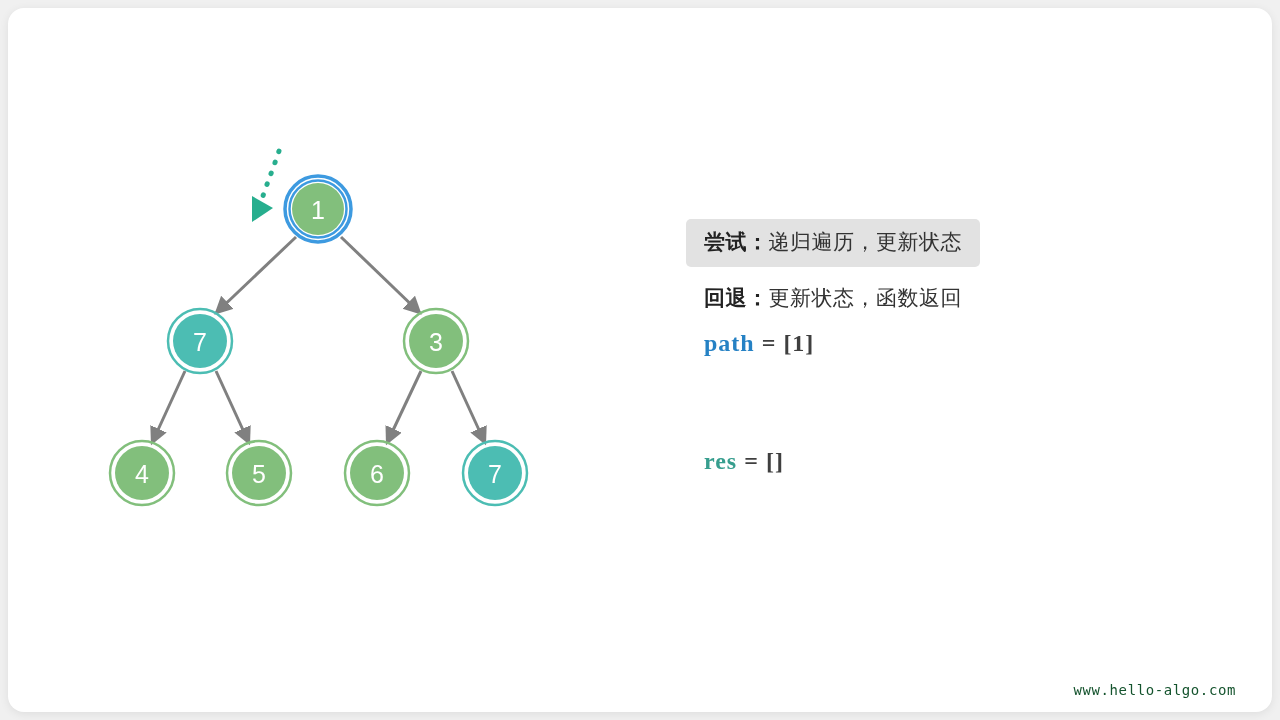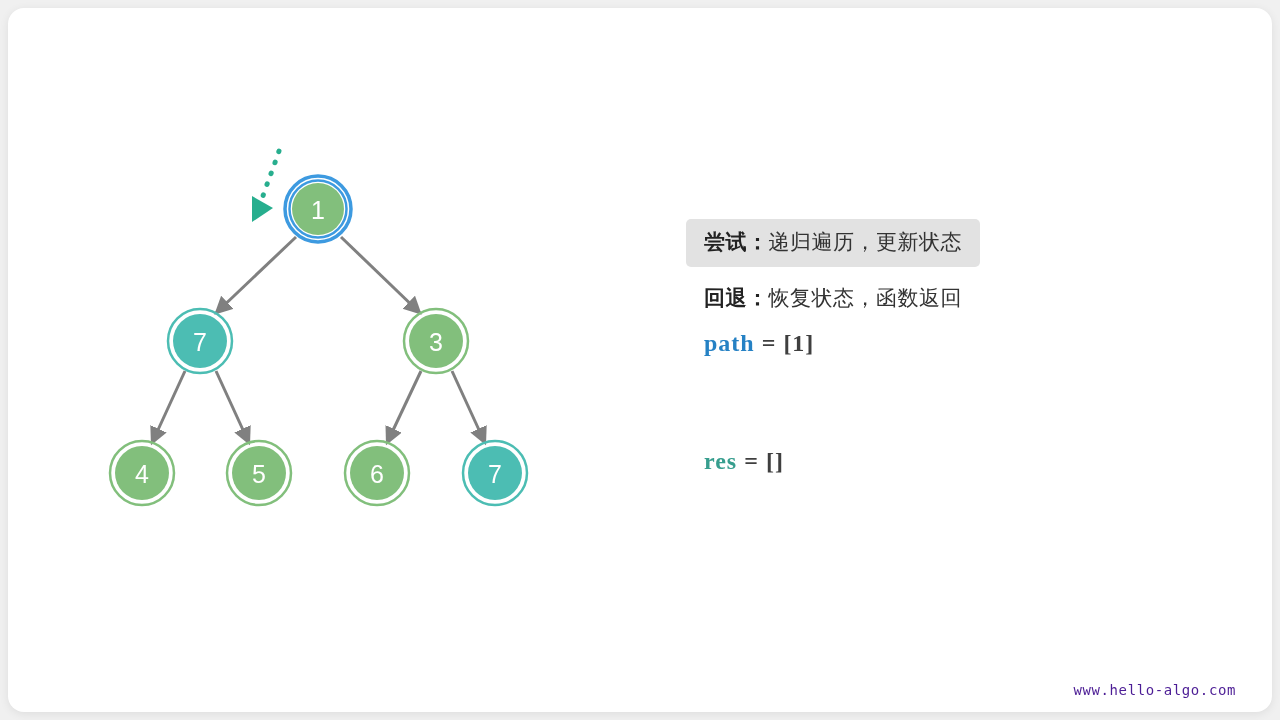--- a/index.html
+++ b/index.html
@@ -94,21 +94,21 @@
   .var-res  { color: #379e8e; text-align: right; }
   .op       { color: #3f3f3f; font-weight: bold; }
   .val      { color: #3f3f3f; font-weight: bold; }
 
   #watermark {
     position: absolute;
     right: 44px;
     bottom: 22px;
     font-family: "DejaVu Sans Mono", monospace;
     font-size: 14px;
-    color: #4c1d95;
+    color: #14532d;
     letter-spacing: 0.6px;
   }
 </style>
 </head>
 <body>
 
 <div id="stage">
 
   <div id="card"></div>
 
@@ -182,21 +182,21 @@
     </g>
   </svg>
 
   <div id="panel">
 
     <div class="line cn-line" id="try-line">
       <span class="kw">尝试：</span><span>递归遍历，更新状态</span>
     </div>
 
     <div class="line cn-line" id="back-line">
-      <span class="kw">回退：</span><span>恢复状态，函数返回</span>
+      <span class="kw">回退：</span><span>更新状态，函数返回</span>
     </div>
 
     <div class="line code-line" id="path-line">
       <span class="var-path">path</span>
       <span class="op">=</span>
       <span class="val">[1]</span>
     </div>
 
     <div class="line code-line" id="res-line">
       <span class="var-res">res</span>

